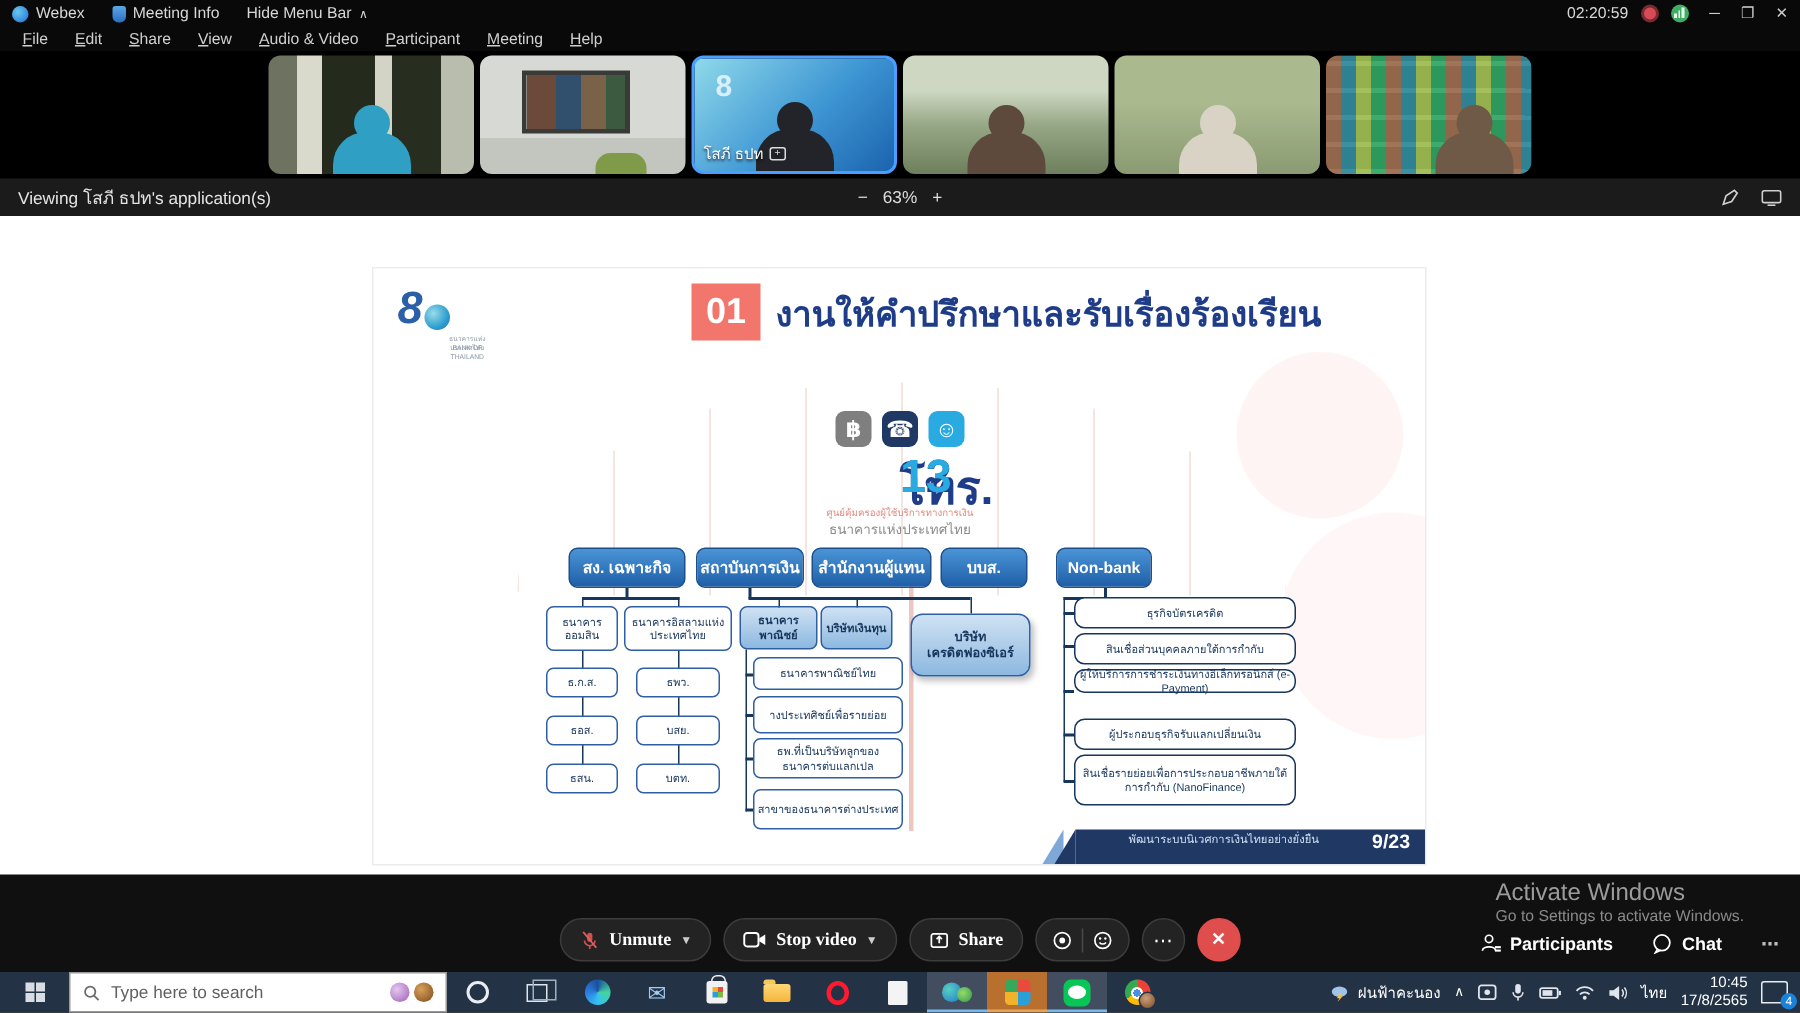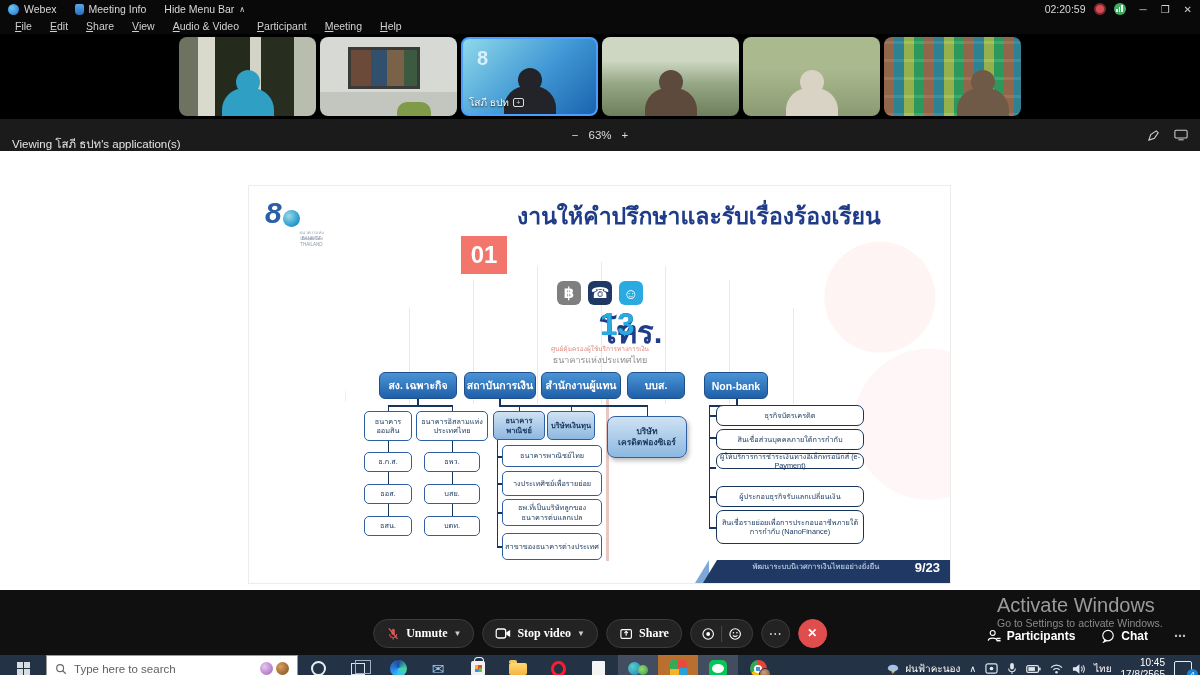--- a/index.html
+++ b/index.html
@@ -54,21 +54,21 @@
   .t3 { background:linear-gradient(135deg,#8fd9ea 0%,#3f97d4 55%,#1b63ae 100%); }
   .t3 .eight { position:absolute; left:14px; top:8px; color:#eaf8ff; font-size:20px; font-weight:bold; opacity:.85; }
   .t5 { background:linear-gradient(180deg,#cdd7c2 0 30%,#94a683 60%,#6d7f5c 100%); }
   .t6 { background:linear-gradient(180deg,#aab98e 0 40%,#8a9a72 100%); }
   .t8 { background:#3fae6a;
         background-image:repeating-linear-gradient(90deg,rgba(220,60,60,.55) 0 10px,rgba(40,110,190,.55) 10px 20px,rgba(240,200,60,.5) 20px 30px,rgba(30,150,90,.4) 30px 40px),
                          repeating-linear-gradient(0deg,rgba(255,255,255,.12) 0 3px,rgba(0,0,0,.12) 3px 18px); }
 
   
   .viewbar { height:25px; background:#1b1b1b; position:relative; display:flex;
-             color:#e4e4e4; font-size:11.5px; padding:16px 12px; }
+             align-items:center; color:#e4e4e4; font-size:11.5px; padding:0 12px; }
   .zoomctl { position:absolute; left:50%; top:0; height:100%; transform:translateX(-50%);
              display:flex; align-items:center; gap:10px; font-size:11.5px; color:#ddd; }
   .viewbar-right { margin-left:auto; display:flex; gap:14px; align-items:center; }
 
   
   .content { position:relative; height:504px; background:#fff; }
 
   .slide { position:absolute; left:249px; top:35px; width:701px; height:397px;
            background:#fff; box-shadow:0 0 0 1px #ececec;
            background-image:radial-gradient(circle at 90% 28%, rgba(242,150,140,.10) 0 55px, transparent 56px),
@@ -76,21 +76,21 @@
            font-family:"Liberation Sans","DejaVu Sans",sans-serif; }
   .slide * { position:absolute; }
 
   .bot-logo { left:10px; top:14px; width:70px; height:52px; }
   .bot-logo .n8 { left:6px; top:-4px; font-size:30px; font-weight:bold; color:#2b5fa8; font-style:italic; }
   .bot-logo .globe { left:24px; top:10px; width:17px; height:17px; border-radius:50%;
                      background:radial-gradient(circle at 35% 35%, #9adbe8, #2f9fd0 60%, #1b6fae); }
   .bot-logo .cap { left:0; top:30px; width:70px; text-align:center; font-size:4.5px; color:#8c9aa8; line-height:1.3; }
 
   .num-box { left:212px; top:10px; width:46px; height:38px; background:#f2766b; color:#fff;
-             font-size:24px; font-weight:bold; display:flex; align-items:center; justify-content:center;margin-top:40px; }
+             font-size:24px; font-weight:bold; display:flex; align-items:center; justify-content:center; }
   .slide-title { left:268px; top:12px; width:420px; font-size:23px; font-weight:bold; color:#1f3c88; }
   .slide-sub { left:150px; top:56px; width:400px; text-align:center; font-size:13px; font-weight:bold; color:#17365d; }
 
   .umbrella { left:96px; top:76px; width:512px; height:142px;
               border-radius:256px 256px 6px 6px / 142px 142px 4px 4px;
               background:linear-gradient(#faeeec,#f3dcd9);
               background-image:repeating-linear-gradient(90deg, rgba(228,178,172,.35) 0 1px, transparent 1px 64px); z-index:0; }
   .pole { left:357px; top:205px; width:3px; height:170px; background:#ecc7c2; z-index:0; }
 
   .hot { left:231px; top:95px; width:240px; height:90px; z-index:3; }
@@ -124,21 +124,21 @@
   .footer-band::before { content:""; position:absolute; left:-14px; top:0; border-style:solid;
                          border-width:23px 14px 0 0; border-color:transparent #1f3864 transparent transparent; }
   .footer-band::after { content:""; position:absolute; left:-22px; top:0; border-style:solid;
                         border-width:23px 14px 0 0; border-color:transparent #7fa8d9 transparent transparent; z-index:-1; }
   .ft-text { position:static; flex:1; text-align:center; color:#cfe0f5; font-size:7.5px; }
   .ft-page { position:static; color:#fff; font-weight:bold; font-size:13px; padding-right:10px; }
 
   
   .bottom-strip { position:absolute; left:0; right:0; bottom:0; height:65px; background:#101010; }
   .watermark { position:absolute; left:997px; top:4px; color:#9b9b9b; }
-  .watermark .w1 { font-size:20px; }
+  .watermark .w1 { font-size:16px; }
   .watermark .w2 { font-size:10.5px; color:#8a8a8a; }
   .ctl-center { position:absolute; left:50%; bottom:7px; transform:translateX(-50%);
                 display:flex; align-items:center; gap:8px;font-family:Liberation Serif, serif; }
   .pill { height:29px; border-radius:15px; background:#232323; border:1px solid #3c3c3c;
           color:#fff; font-size:12px; font-weight:bold; display:flex; align-items:center;
           gap:6px; padding:0 12px; }
   .pill .chev { font-size:8px; color:#ccc; }
   .roundbtn { width:29px; height:29px; border-radius:50%; background:#232323; border:1px solid #3c3c3c;
               color:#fff; display:flex; align-items:center; justify-content:center; font-size:13px; }
   .leave { background:#e04d4d; border-color:#e04d4d; font-size:12px; font-weight:bold; }

